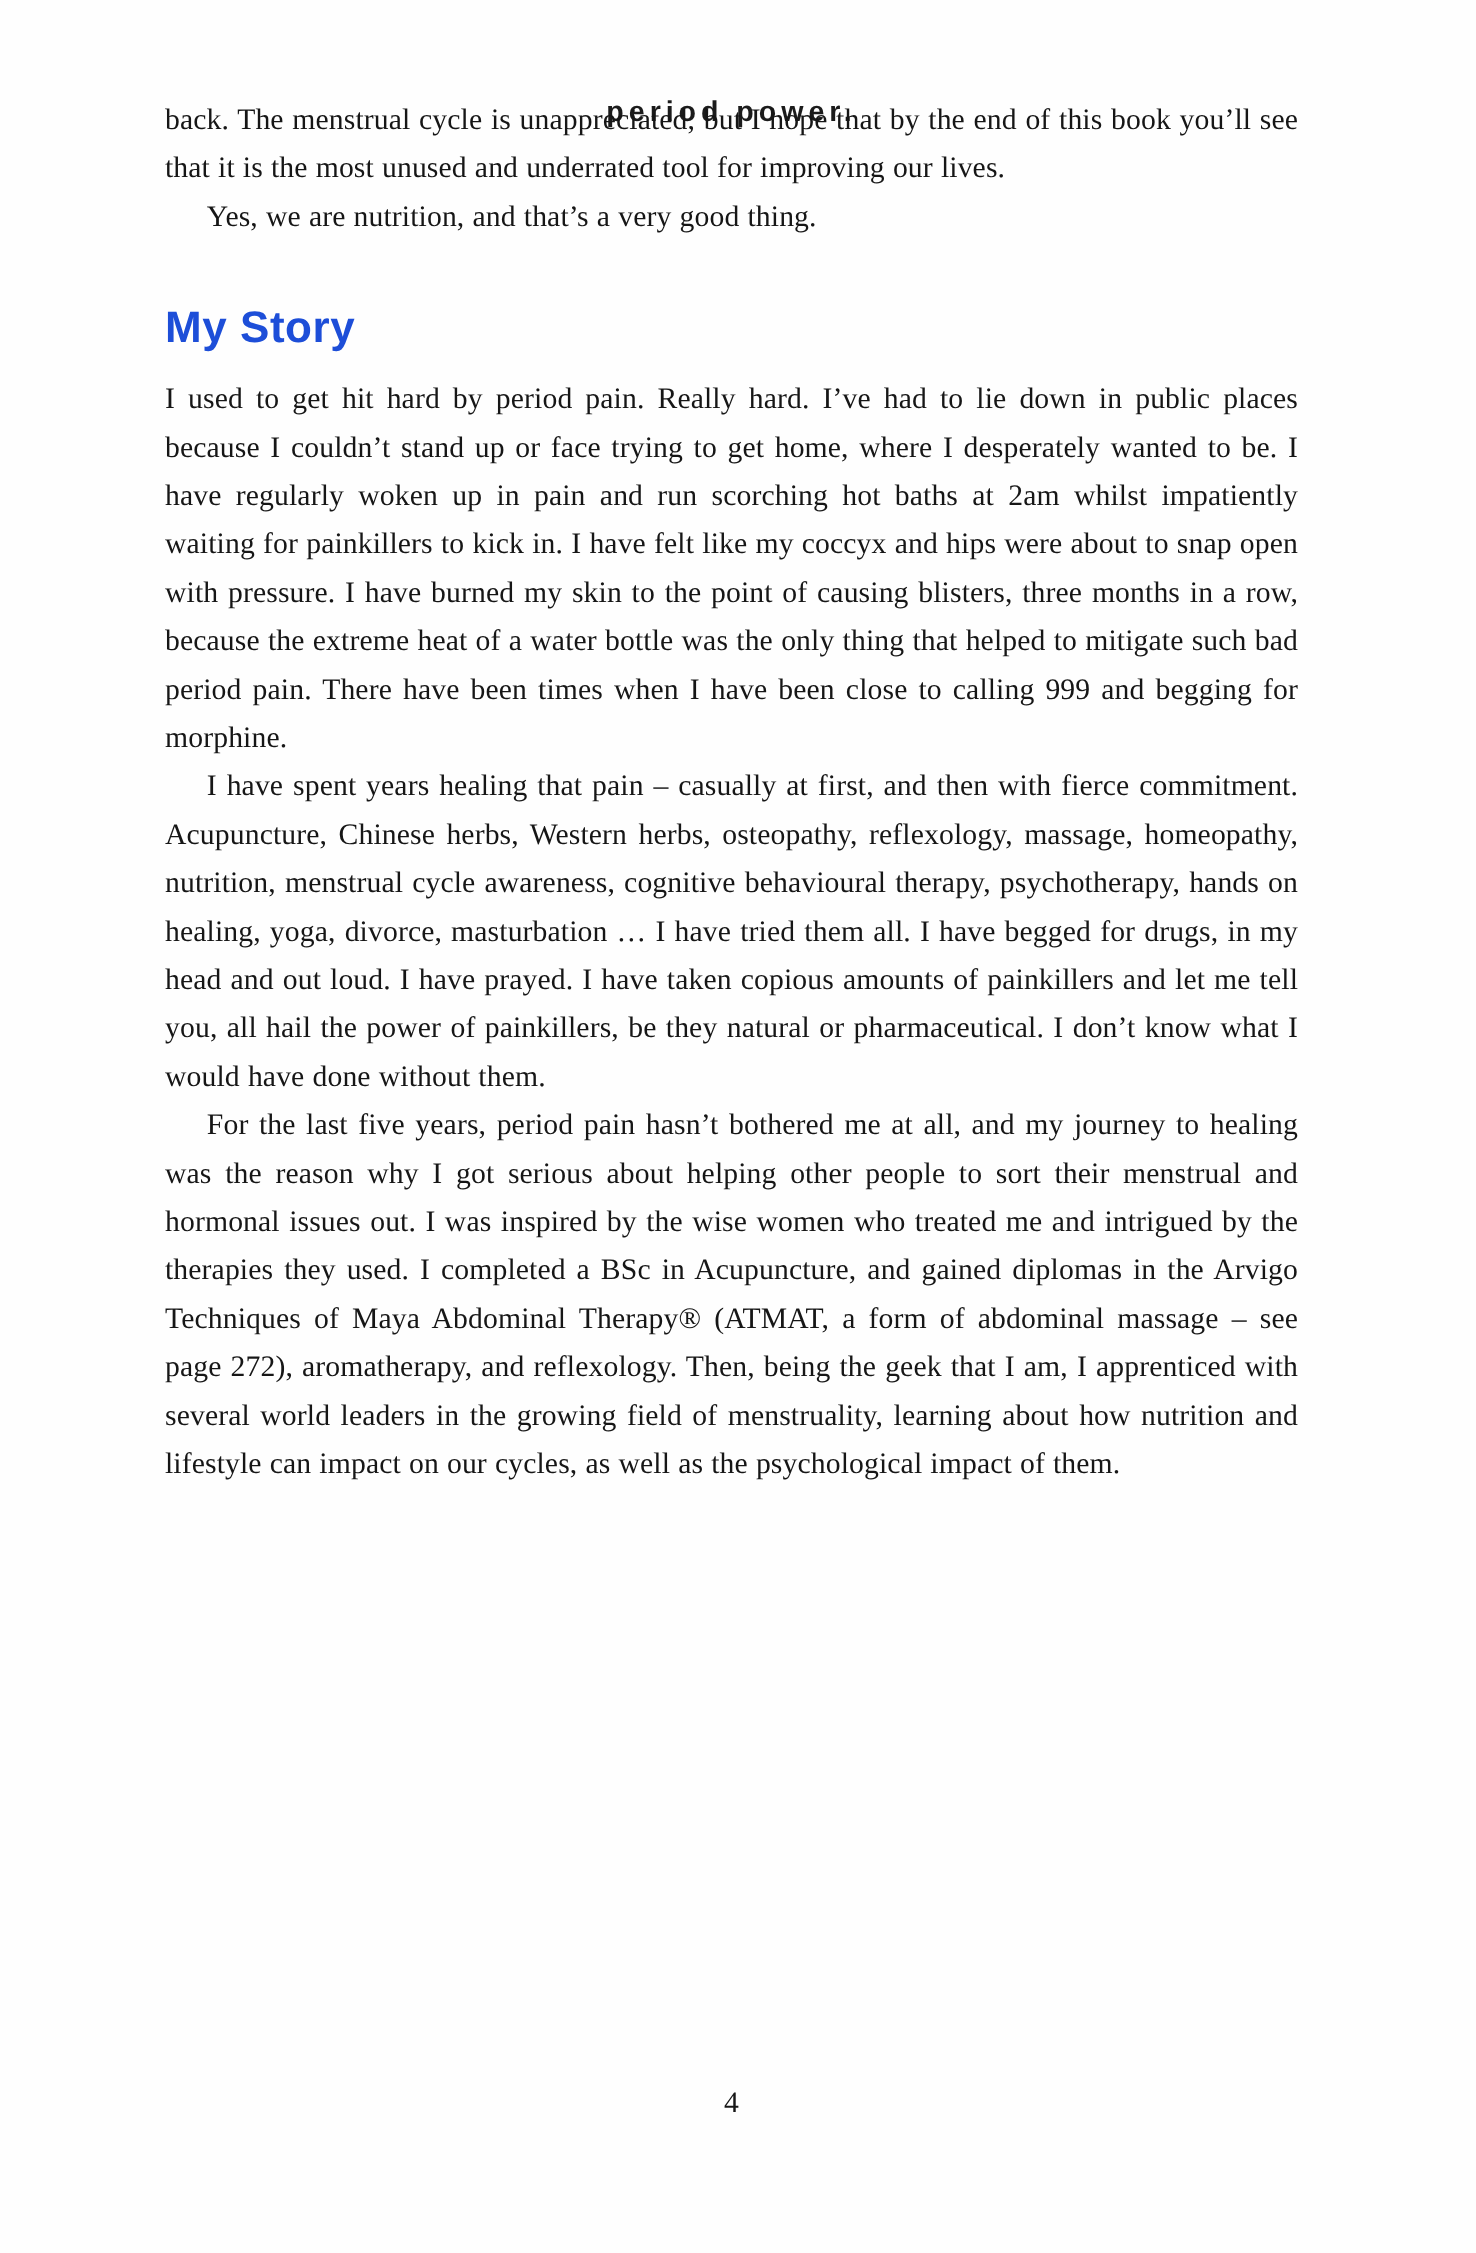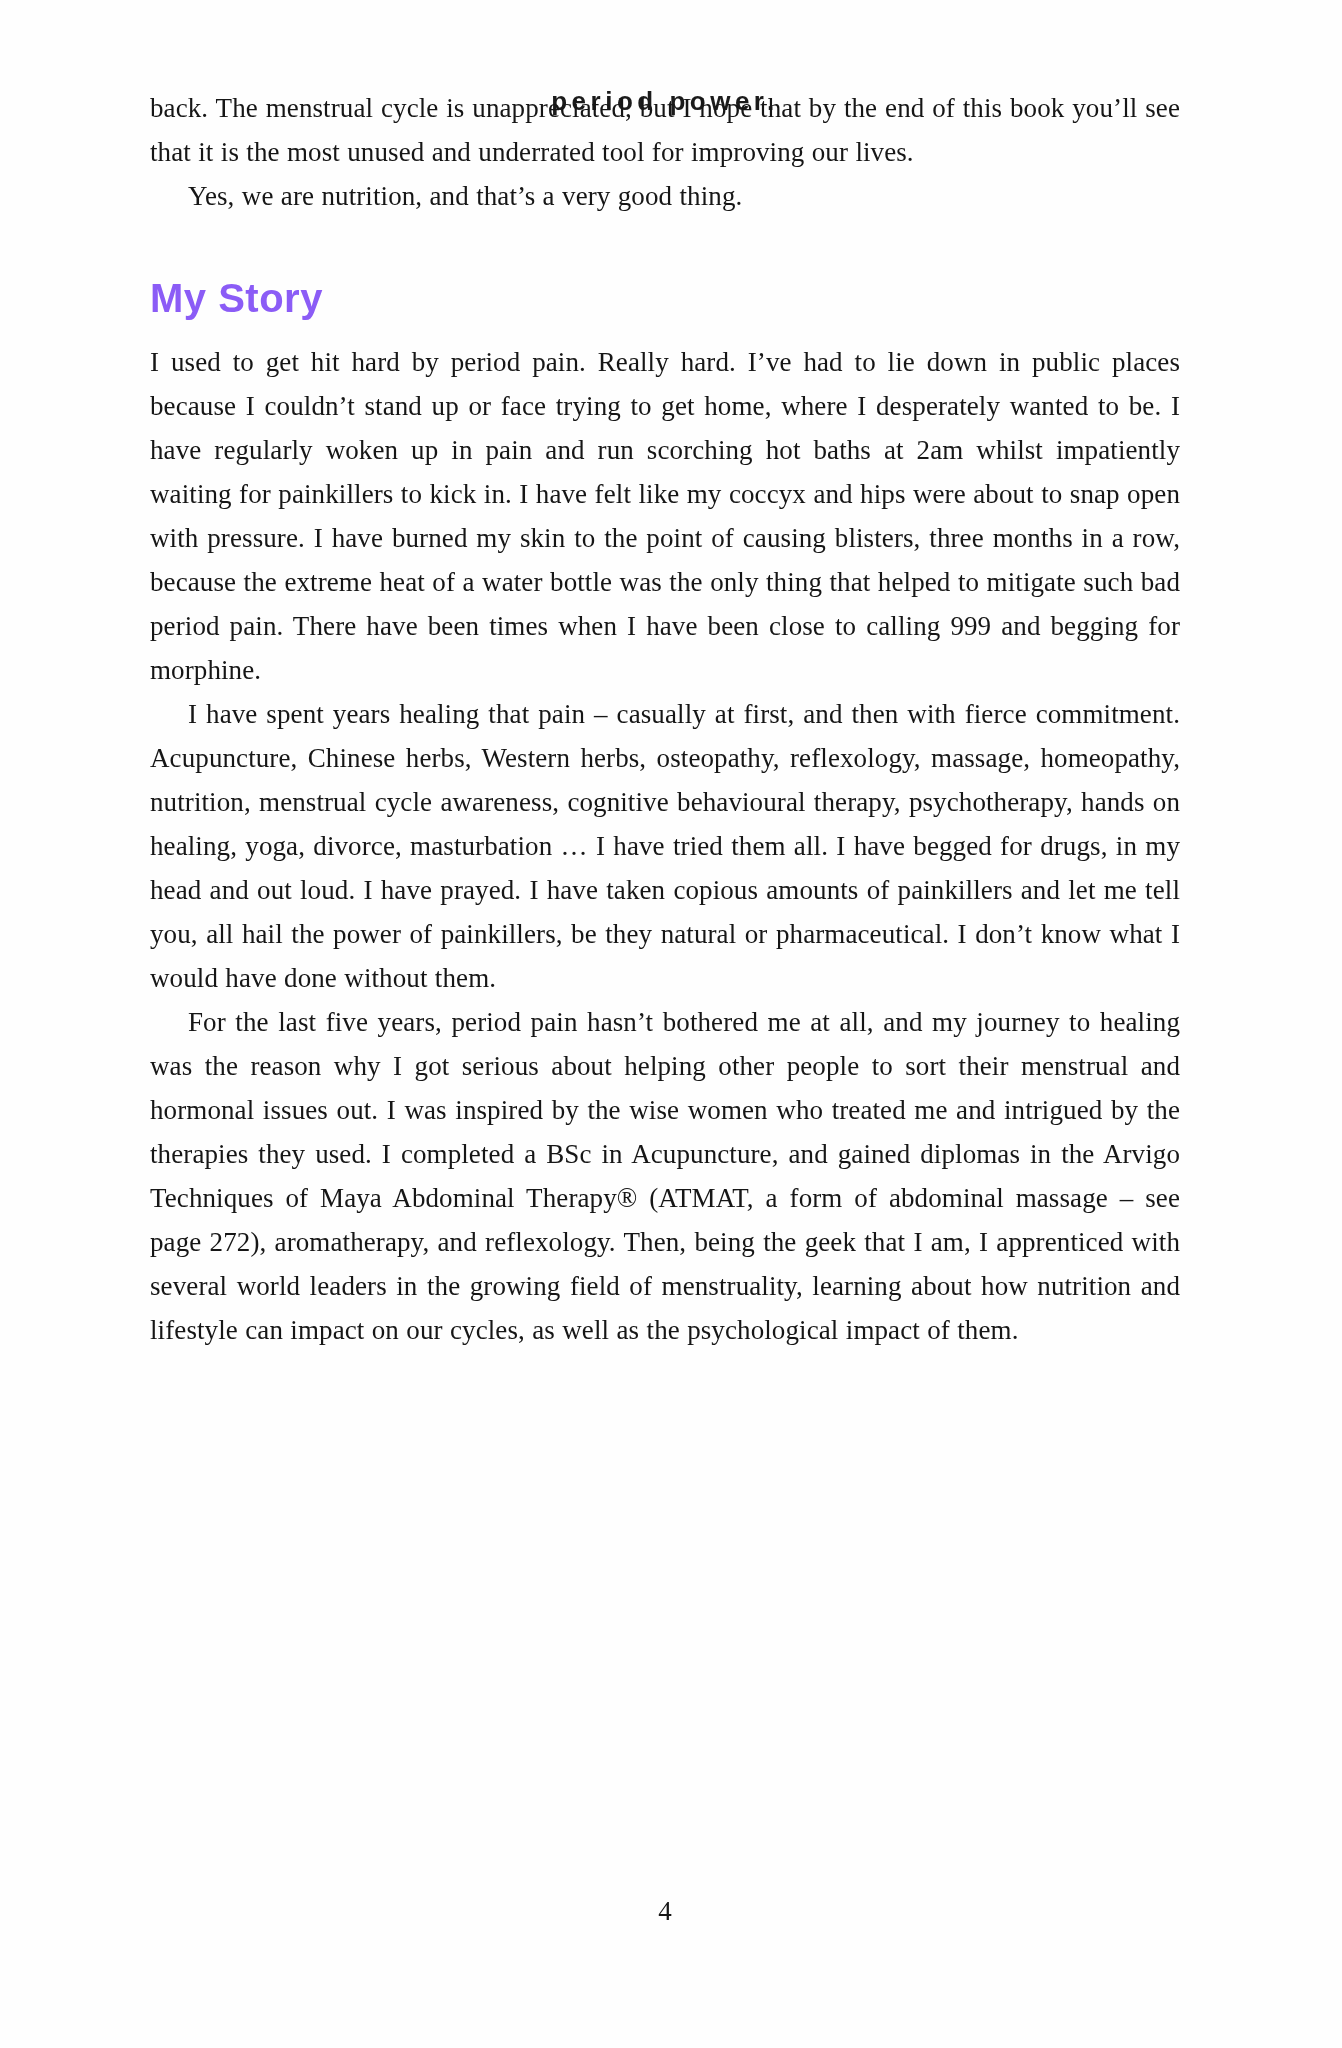--- a/index.html
+++ b/index.html
@@ -47,21 +47,21 @@
   .para.indent {
     text-indent: 38px;
   }
   .section-heading {
     margin: 56px 0 18px 0;
     font-family: "Liberation Sans", sans-serif;
     font-weight: 700;
     font-size: 40px;
     line-height: 48px;
     letter-spacing: 0.5px;
-    color: #8b5cf6;
+    color: #1d4ed8;
   }
   .page-footer {
     position: absolute;
     top: 1896px;
     left: 150px;
     width: 1030px;
     text-align: center;
     font-size: 27px;
     color: #161616;
   }

